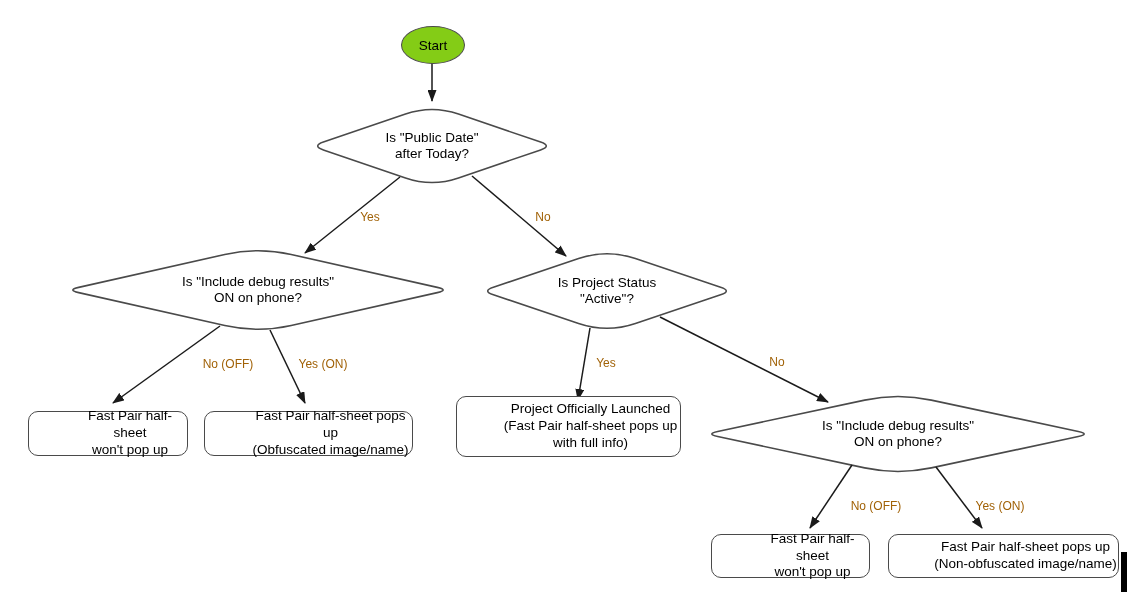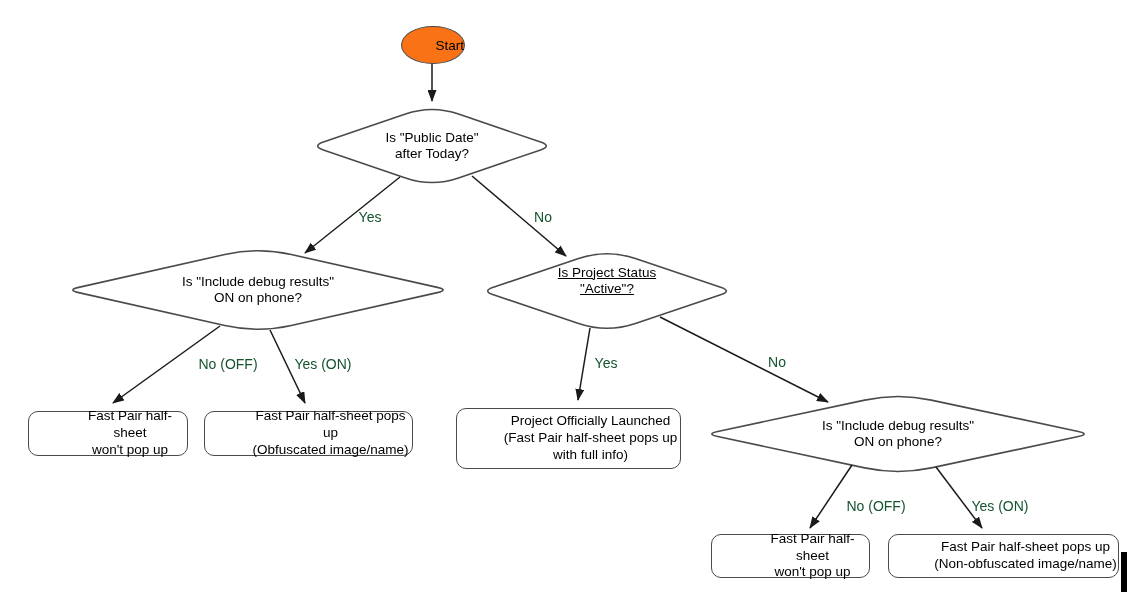--- a/index.html
+++ b/index.html
@@ -7,30 +7,30 @@
     position:relative; width:1133px; height:598px; background:#ffffff;
     font-family:"Liberation Sans", sans-serif; color:#000; overflow:hidden;
   }
   .edges-svg { position:absolute; left:0; top:0; width:1133px; height:598px; }
   .node-text {
     position:absolute; display:flex; align-items:center; justify-content:center;
     text-align:center; white-space:pre-line; font-size:13.5px; line-height:1.22; color:#000;
     pointer-events:none;
   }
   .ellipse {
-    position:absolute; border:1.6px solid #4a4a4a; border-radius:50%; background:#f97316;
-    display:flex; align-items:center; justify-content:flex-end; font-size:13.5px;
+    position:absolute; border:1.6px solid #4a4a4a; border-radius:50%; background:#84cc16;
+    display:flex; align-items:center; justify-content:center; font-size:13.5px;
   }
   .box {
     position:absolute; border:1.6px solid #4a4a4a; border-radius:10px; background:#fff;
     display:flex; align-items:center; justify-content:center; text-align:center;
     white-space:pre-line; font-size:13.5px; line-height:1.24; box-sizing:border-box;padding-left:44px;
   }
   .edge-label {
-    position:absolute; transform:translate(-50%,-50%); font-size:14px; color:#14532d;
+    position:absolute; transform:translate(-50%,-50%); font-size:12px; color:#a16207;
     white-space:nowrap; background:transparent;
   }
   .text-cursor { position:absolute; background:#000; }
 </style>
 </head>
 <body>
 
 <div class="canvas">
 
   <svg class="edges-svg" viewBox="0 0 1133 598" xmlns="http://www.w3.org/2000/svg">
@@ -57,30 +57,30 @@
   </svg>
 
   <div class="ellipse" style="left:401px; top:26px; width:62px; height:36px;">
     <span>Start</span>
   </div>
 
   <div class="node-text" style="left:312px; top:105px; width:240px; height:82px;">Is "Public Date"
 after Today?</div>
   <div class="node-text" style="left:67px; top:247px; width:382px; height:86px;">Is "Include debug results"
 ON on phone?</div>
-  <div class="node-text" style="left:482px; top:239px; width:250px; height:84px;text-decoration:underline;">Is Project Status
+  <div class="node-text" style="left:482px; top:249px; width:250px; height:84px;">Is Project Status
 "Active"?</div>
   <div class="node-text" style="left:706px; top:393px; width:384px; height:82px;">Is "Include debug results"
 ON on phone?</div>
 
   <div class="box" style="left:28px; top:411px; width:160px; height:45px;">Fast Pair half-sheet
 won't pop up</div>
   <div class="box" style="left:204px; top:411px; width:209px; height:45px;">Fast Pair half-sheet pops up
 (Obfuscated image/name)</div>
-  <div class="box" style="left:456px; top:408px; width:225px; height:61px;">Project Officially Launched
+  <div class="box" style="left:456px; top:396px; width:225px; height:61px;">Project Officially Launched
 (Fast Pair half-sheet pops up
 with full info)</div>
   <div class="box" style="left:711px; top:534px; width:159px; height:44px;">Fast Pair half-sheet
 won't pop up</div>
   <div class="box" style="left:888px; top:534px; width:231px; height:44px;">Fast Pair half-sheet pops up
 (Non-obfuscated image/name)</div>
 
   <div class="edge-label" style="left:370px; top:217px;">Yes</div>
   <div class="edge-label" style="left:543px; top:217px;">No</div>
   <div class="edge-label" style="left:228px; top:364px;">No (OFF)</div>

